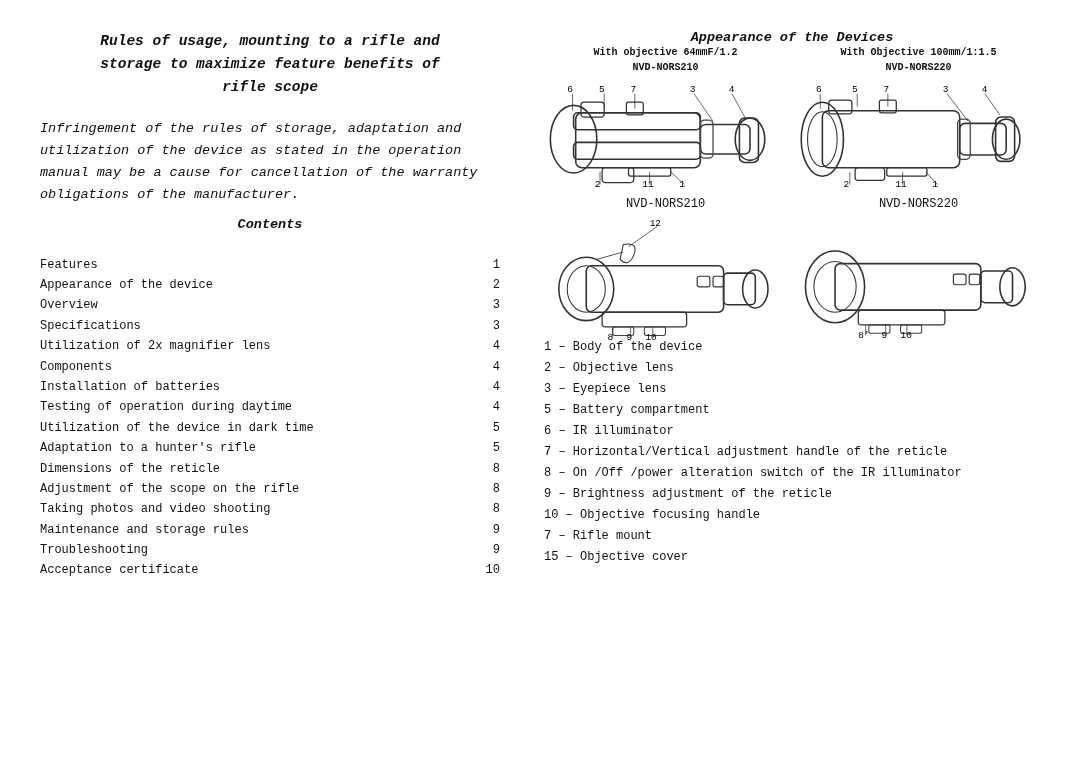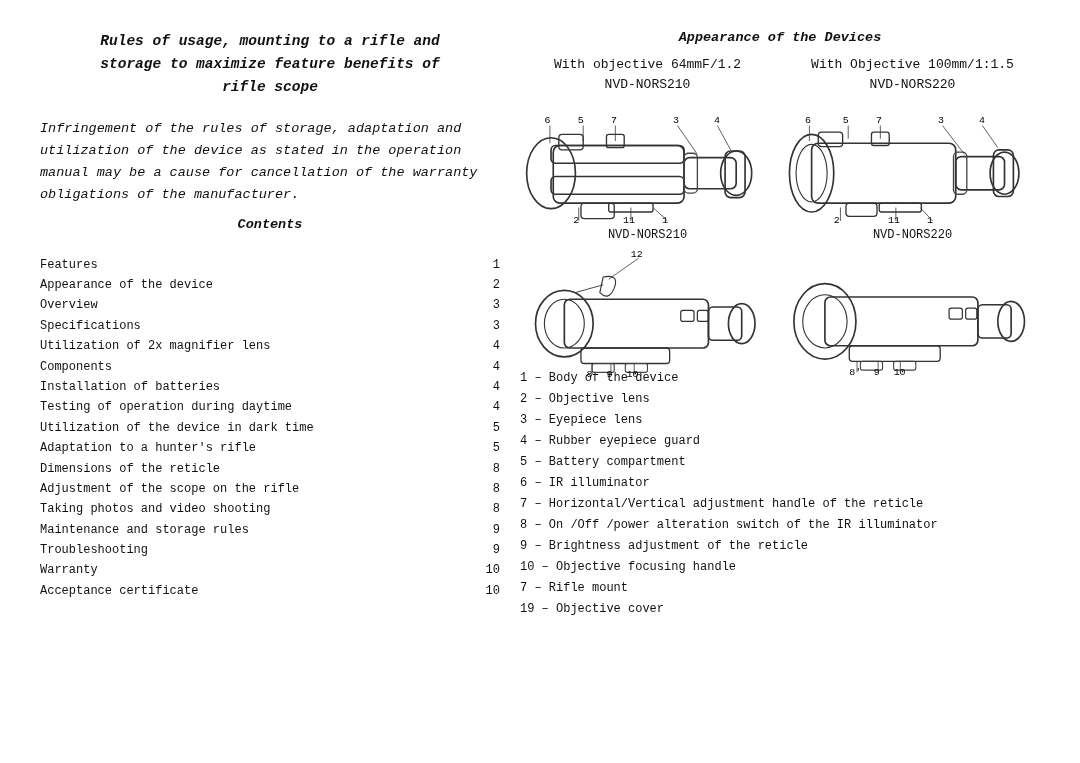--- a/index.html
+++ b/index.html
@@ -7,21 +7,21 @@
       background: #fff;
       font-family: 'Courier New', Courier, monospace;
       font-size: 13px;
       color: #111;
       width: 1080px;
       min-height: 763px;
       padding: 30px 40px;
     }
     .page {
       display: flex;
-      gap: 20px;
+      gap: 44px;
     }
     .left-col {
       flex: 1;
       max-width: 460px;
     }
     .right-col {
       flex: 1;
       max-width: 520px;
     }
     .main-title {
@@ -56,35 +56,36 @@
     }
     .toc-table td:last-child {
       text-align: right;
       white-space: nowrap;
     }
     .right-col .section-title {
       font-weight: bold;
       font-style: italic;
       text-align: center;
       font-size: 13.5px;
-      margin-bottom: 10px;
+      margin-bottom: 0;
     }
     .device-diagrams-top {
       display: flex;
       gap: 10px;
       margin-bottom: 8px;
     }
     .device-block {
       flex: 1;
       text-align: center;
     }
     .device-label {
-      font-size: 13px;
+      font-size: 10px;
       line-height: 1.5;
-      margin-bottom: 16px;
+      margin-bottom: 4px;
+      font-weight: bold;
     }
     .device-img-area {
       width: 100%;
       height: 110px;
       position: relative;
     }
     .device-model-label {
       font-size: 12px;
       font-weight: normal;
       margin-bottom: 4px;
@@ -169,24 +170,20 @@
             <td>Taking photos and video shooting</td>
             <td>8</td>
           </tr>
           <tr>
             <td>Maintenance and storage rules</td>
             <td>9</td>
           </tr>
           <tr>
             <td>Troubleshooting</td>
             <td>9</td>
-          </tr>
-          <tr>
-            <td>Warranty</td>
-            <td>10</td>
           </tr>
           <tr>
             <td>Acceptance certificate</td>
             <td>10</td>
           </tr>
         </tbody>
     </table>
   </div>
 
   <div class="right-col">
@@ -361,24 +358,23 @@
             <line x1="104" y1="114" x2="104" y2="104" stroke="#333" stroke-width="0.7"></line>
           </svg>
         </div>
       </div>
     </div>
 
     <div class="parts-list" id="parts-list-container">
         <div>1 – Body of the device</div>
         <div>2 – Objective lens</div>
         <div>3 – Eyepiece lens</div>
-        <div>4 – Rubber eyepiece guard</div>
         <div>5 – Battery compartment</div>
         <div>6 – IR illuminator</div>
         <div>7 – Horizontal/Vertical adjustment handle of the reticle</div>
         <div>8 – On /Off /power alteration switch of the IR illuminator</div>
         <div>9 – Brightness adjustment of the reticle</div>
         <div>10 – Objective focusing handle</div>
         <div>7 – Rifle mount</div>
-        <div>19 – Objective cover</div>
+        <div>15 – Objective cover</div>
       </div>
   </div>
 </div>
 
 </body></html>

